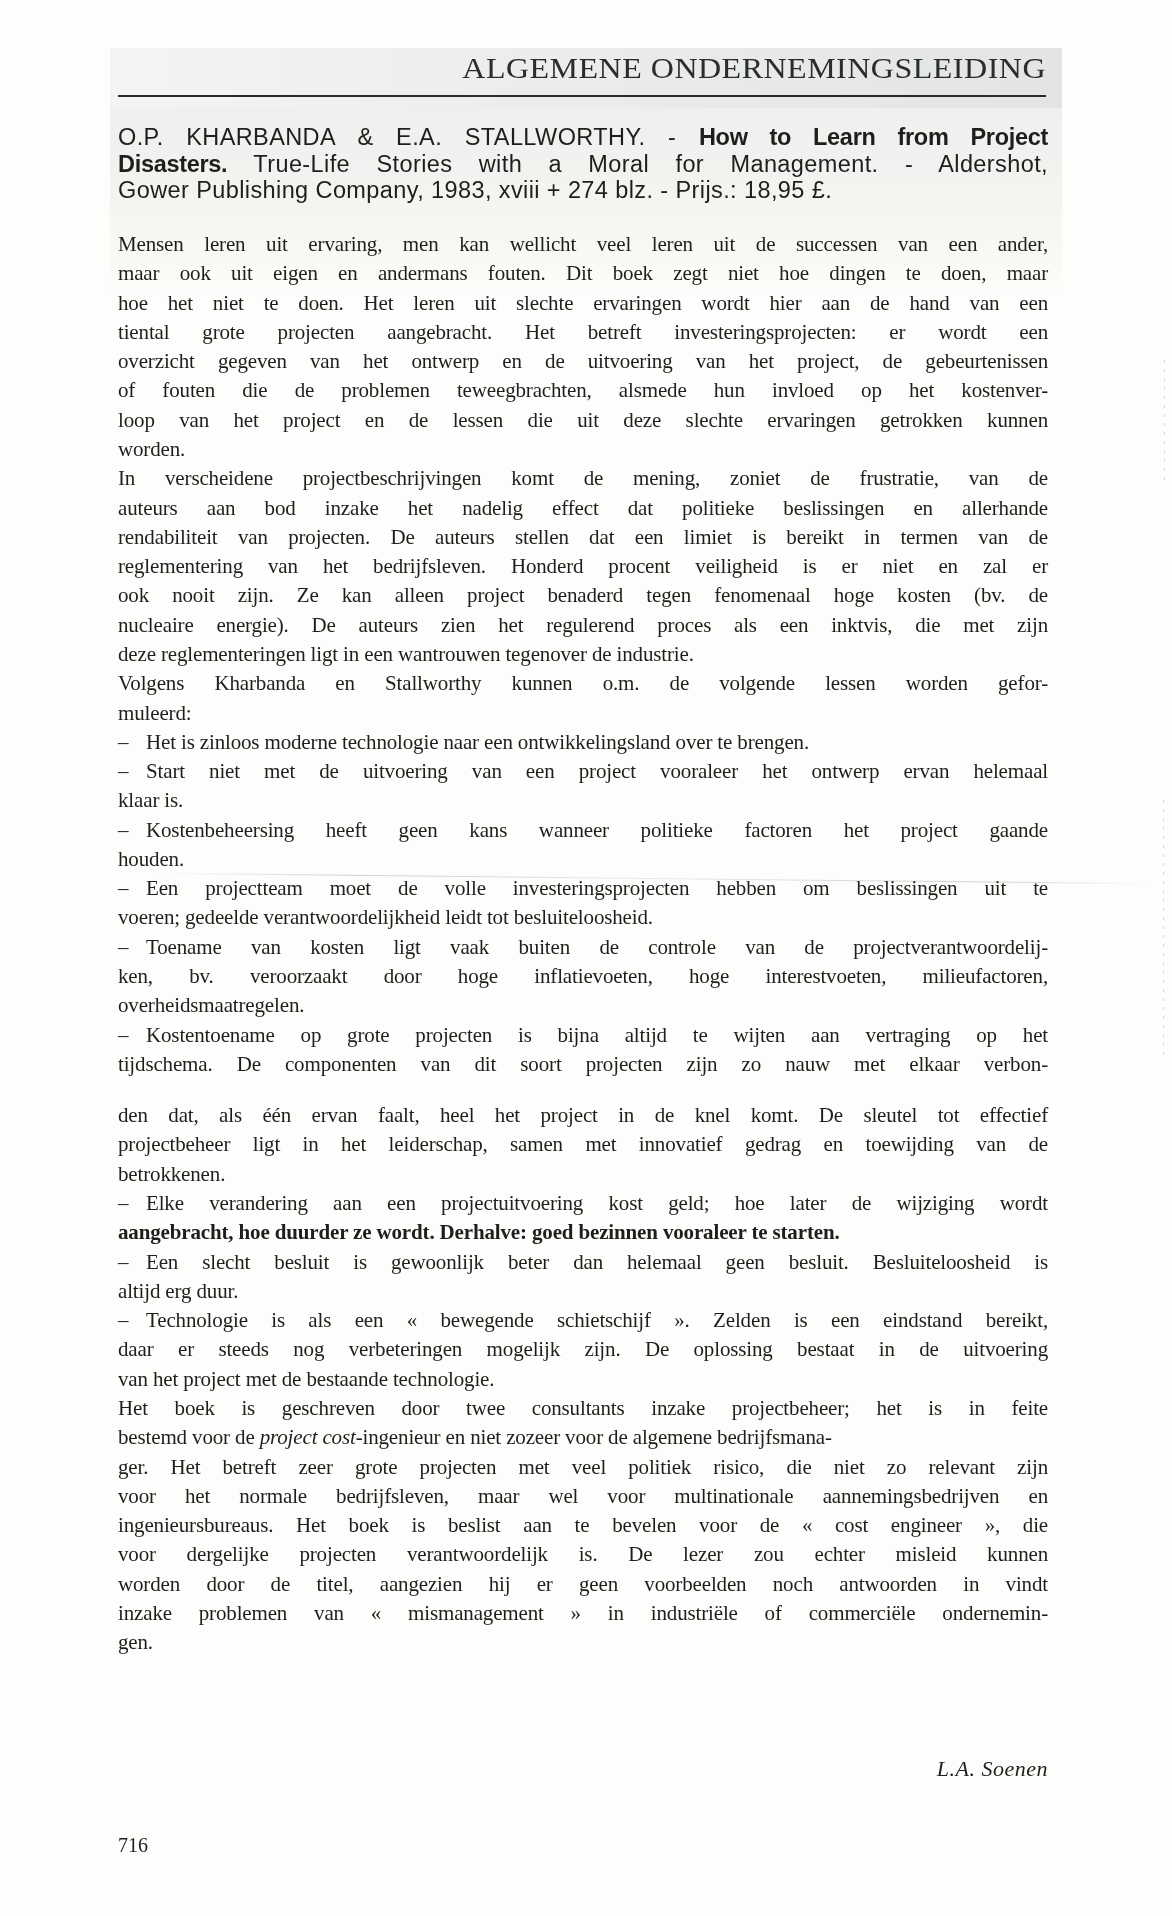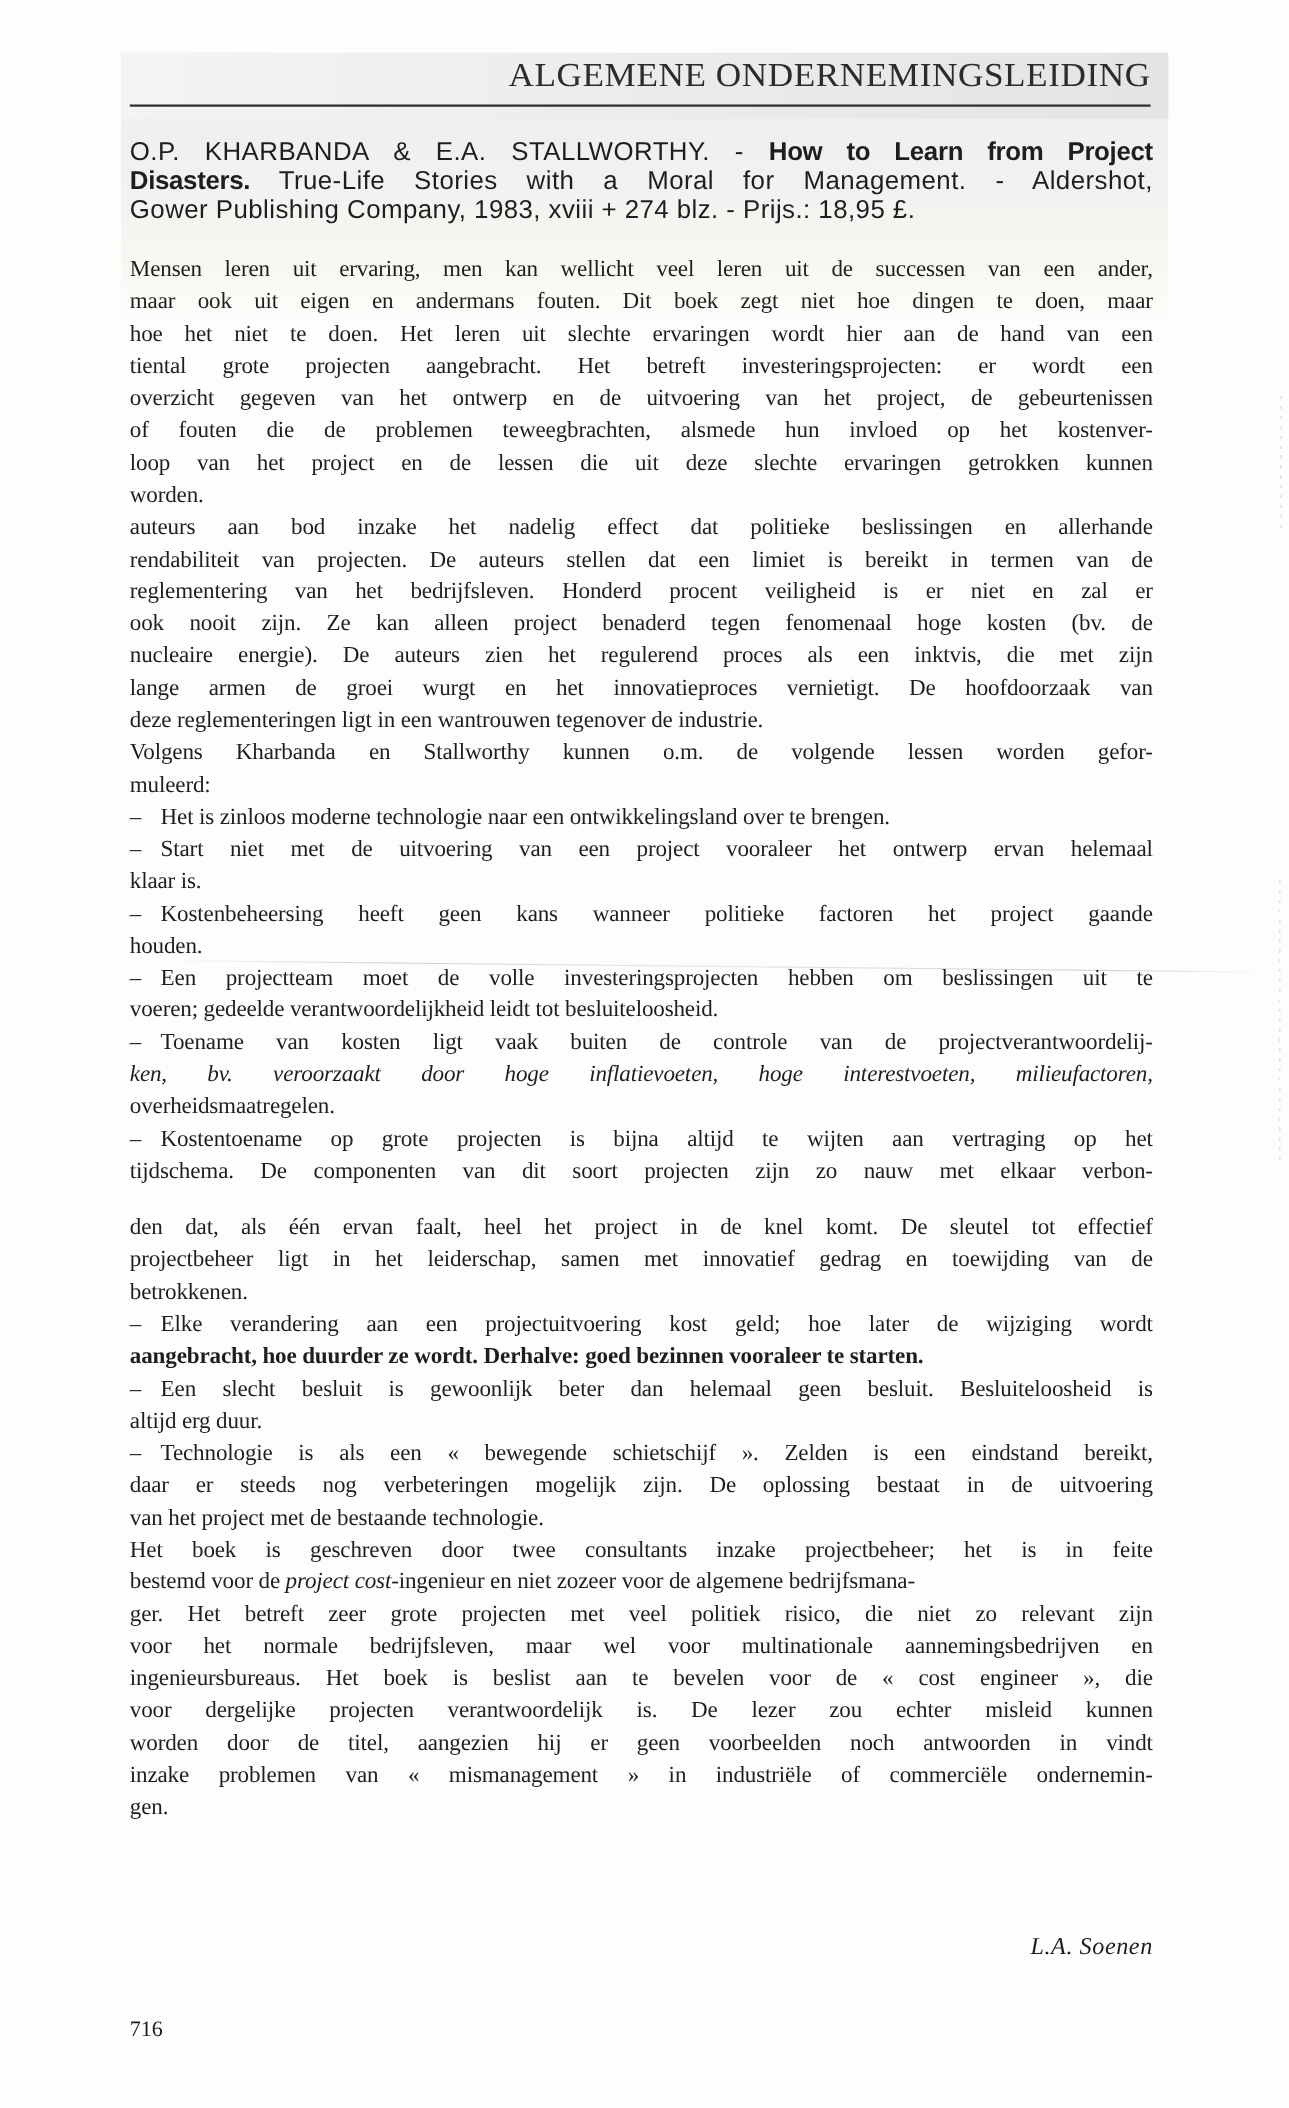--- a/index.html
+++ b/index.html
@@ -77,26 +77,26 @@
     <span class="line" style="display: block;">Mensen leren uit ervaring, men kan wellicht veel leren uit de successen van een ander,</span>
     <span class="line" style="display: block;">maar ook uit eigen en andermans fouten. Dit boek zegt niet hoe dingen te doen, maar</span>
     <span class="line" style="display: block;">hoe het niet te doen. Het leren uit slechte ervaringen wordt hier aan de hand van een</span>
     <span class="line" style="display: block;">tiental grote projecten aangebracht. Het betreft investeringsprojecten: er wordt een</span>
     <span class="line" style="display: block;">overzicht gegeven van het ontwerp en de uitvoering van het project, de gebeurtenissen</span>
     <span class="line" style="display: block;">of fouten die de problemen teweegbrachten, alsmede hun invloed op het kostenver-</span>
     <span class="line" style="display: block;">loop van het project en de lessen die uit deze slechte ervaringen getrokken kunnen</span>
     <span class="line last" style="display: block;">worden.</span>
   </div>
   <div>
+    <span class="line" style="display: block;">In verscheidene projectbeschrijvingen komt de mening, zoniet de frustratie, van de</span>
     <span class="line" style="display: block;">auteurs aan bod inzake het nadelig effect dat politieke beslissingen en allerhande</span>
     <span class="line" style="display: block;">rendabiliteit van projecten. De auteurs stellen dat een limiet is bereikt in termen van de</span>
     <span class="line" style="display: block;">reglementering van het bedrijfsleven. Honderd procent veiligheid is er niet en zal er</span>
     <span class="line" style="display: block;">ook nooit zijn. Ze kan alleen project benaderd tegen fenomenaal hoge kosten (bv. de</span>
     <span class="line" style="display: block;">nucleaire energie). De auteurs zien het regulerend proces als een inktvis, die met zijn</span>
-    <span class="line" style="display: block;">lange armen de groei wurgt en het innovatieproces vernietigt. De hoofdoorzaak van</span>
     <span class="line last" style="display: block;">deze reglementeringen ligt in een wantrouwen tegenover de industrie.</span>
   </div>
   <div>
     <span class="line" style="display: block;">Volgens Kharbanda en Stallworthy kunnen o.m. de volgende lessen worden gefor-</span>
     <span class="line last" style="display: block;">muleerd:</span>
   </div>
 
   <div>
     <div>
       <span class="line last" style="display: block;"><span class="dash">–</span><span>Het is zinloos moderne technologie naar een ontwikkelingsland over te brengen.</span></span>
@@ -108,21 +108,21 @@
     <div>
       <span class="line" style="display: block;"><span class="dash">–</span><span>Kostenbeheersing heeft geen kans wanneer politieke factoren het project gaande</span></span>
       <span class="line last" style="display: block;">houden.</span>
     </div>
     <div>
       <span class="line" style="display: block;"><span class="dash">–</span><span>Een projectteam moet de volle investeringsprojecten hebben om beslissingen uit te</span></span>
       <span class="line last" style="display: block;">voeren; gedeelde verantwoordelijkheid leidt tot besluiteloosheid.</span>
     </div>
     <div>
       <span class="line" style="display: block;"><span class="dash">–</span><span>Toename van kosten ligt vaak buiten de controle van de projectverantwoordelij-</span></span>
-      <span class="line" style="display: block; font-style: italic;">ken, bv. veroorzaakt door hoge inflatievoeten, hoge interestvoeten, milieufactoren,</span>
+      <span class="line" style="display: block;">ken, bv. veroorzaakt door hoge inflatievoeten, hoge interestvoeten, milieufactoren,</span>
       <span class="line last" style="display: block;">overheidsmaatregelen.</span>
     </div>
     <div>
       <span class="line" style="display: block;"><span class="dash">–</span><span>Kostentoename op grote projecten is bijna altijd te wijten aan vertraging op het</span></span>
       <span class="line" style="display: block;">tijdschema. De componenten van dit soort projecten zijn zo nauw met elkaar verbon-</span>
       <span class="line" style="display: block; margin-top: 22px;">den dat, als één ervan faalt, heel het project in de knel komt. De sleutel tot effectief</span>
       <span class="line" style="display: block;">projectbeheer ligt in het leiderschap, samen met innovatief gedrag en toewijding van de</span>
       <span class="line last" style="display: block;">betrokkenen.</span>
     </div>
     <div>

